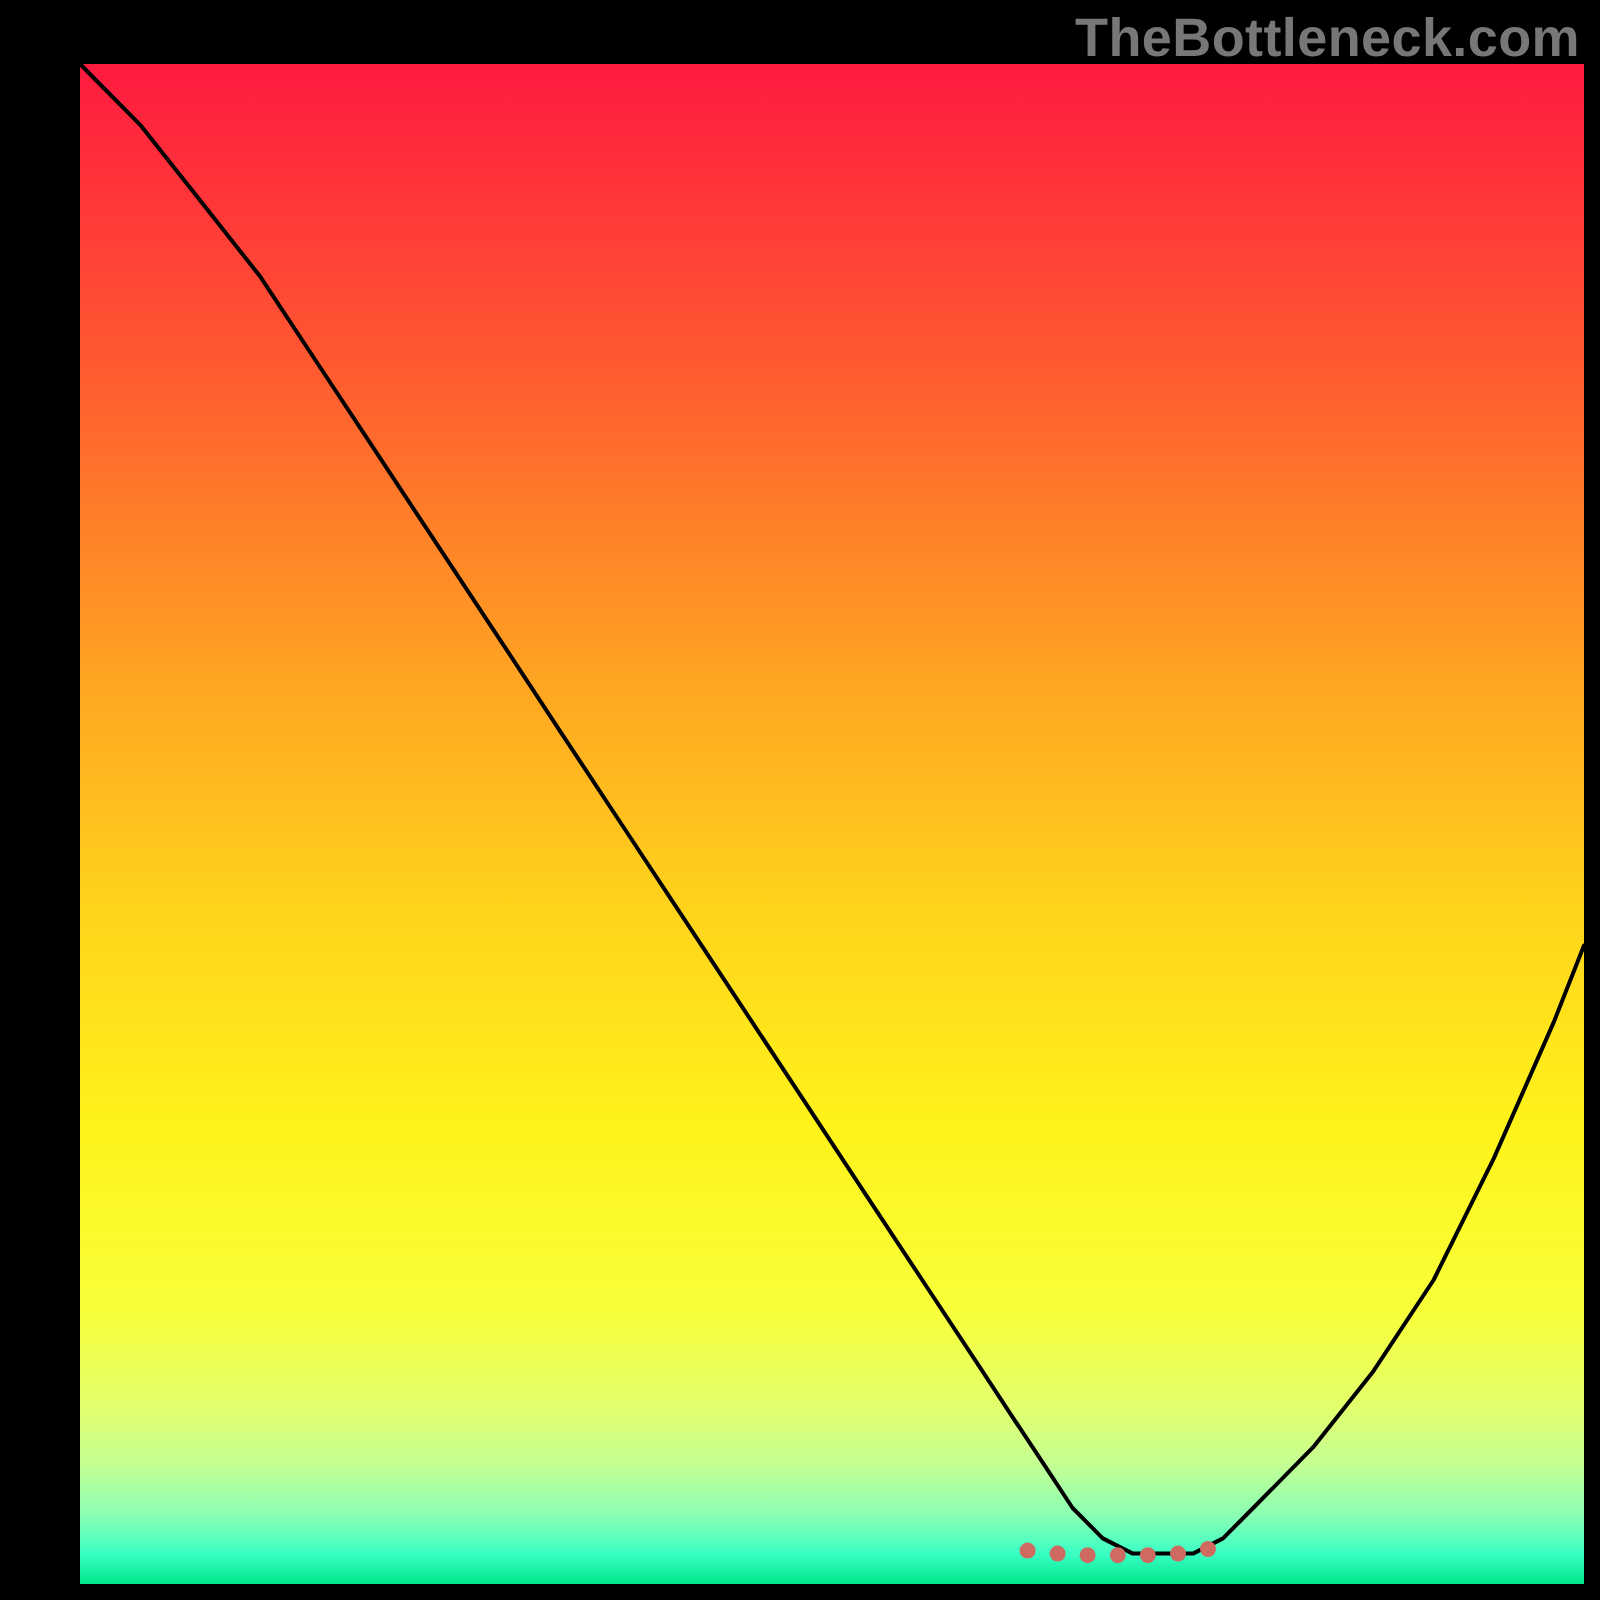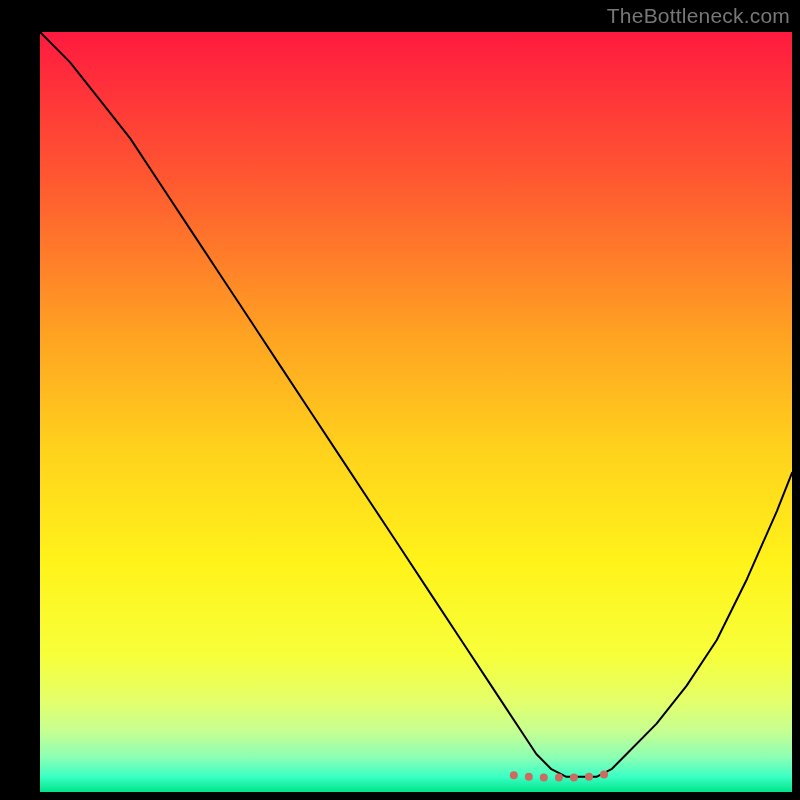--- a/index.html
+++ b/index.html
@@ -13,22 +13,22 @@
   .wrap {
     position: relative;
     width: 800px;
     height: 800px;
   }
   .watermark {
     position: absolute;
     top: 4px;
     right: 10px;
     font-family: Arial, Helvetica, sans-serif;
-    font-size: 21px;
-    font-weight: 400;
+    font-size: 27px;
+    font-weight: 700;
     color: #777;
     letter-spacing: 0.2px;
   }
   svg {
     position: absolute;
     top: 0;
     left: 0;
   }
 </style>
 </head>

